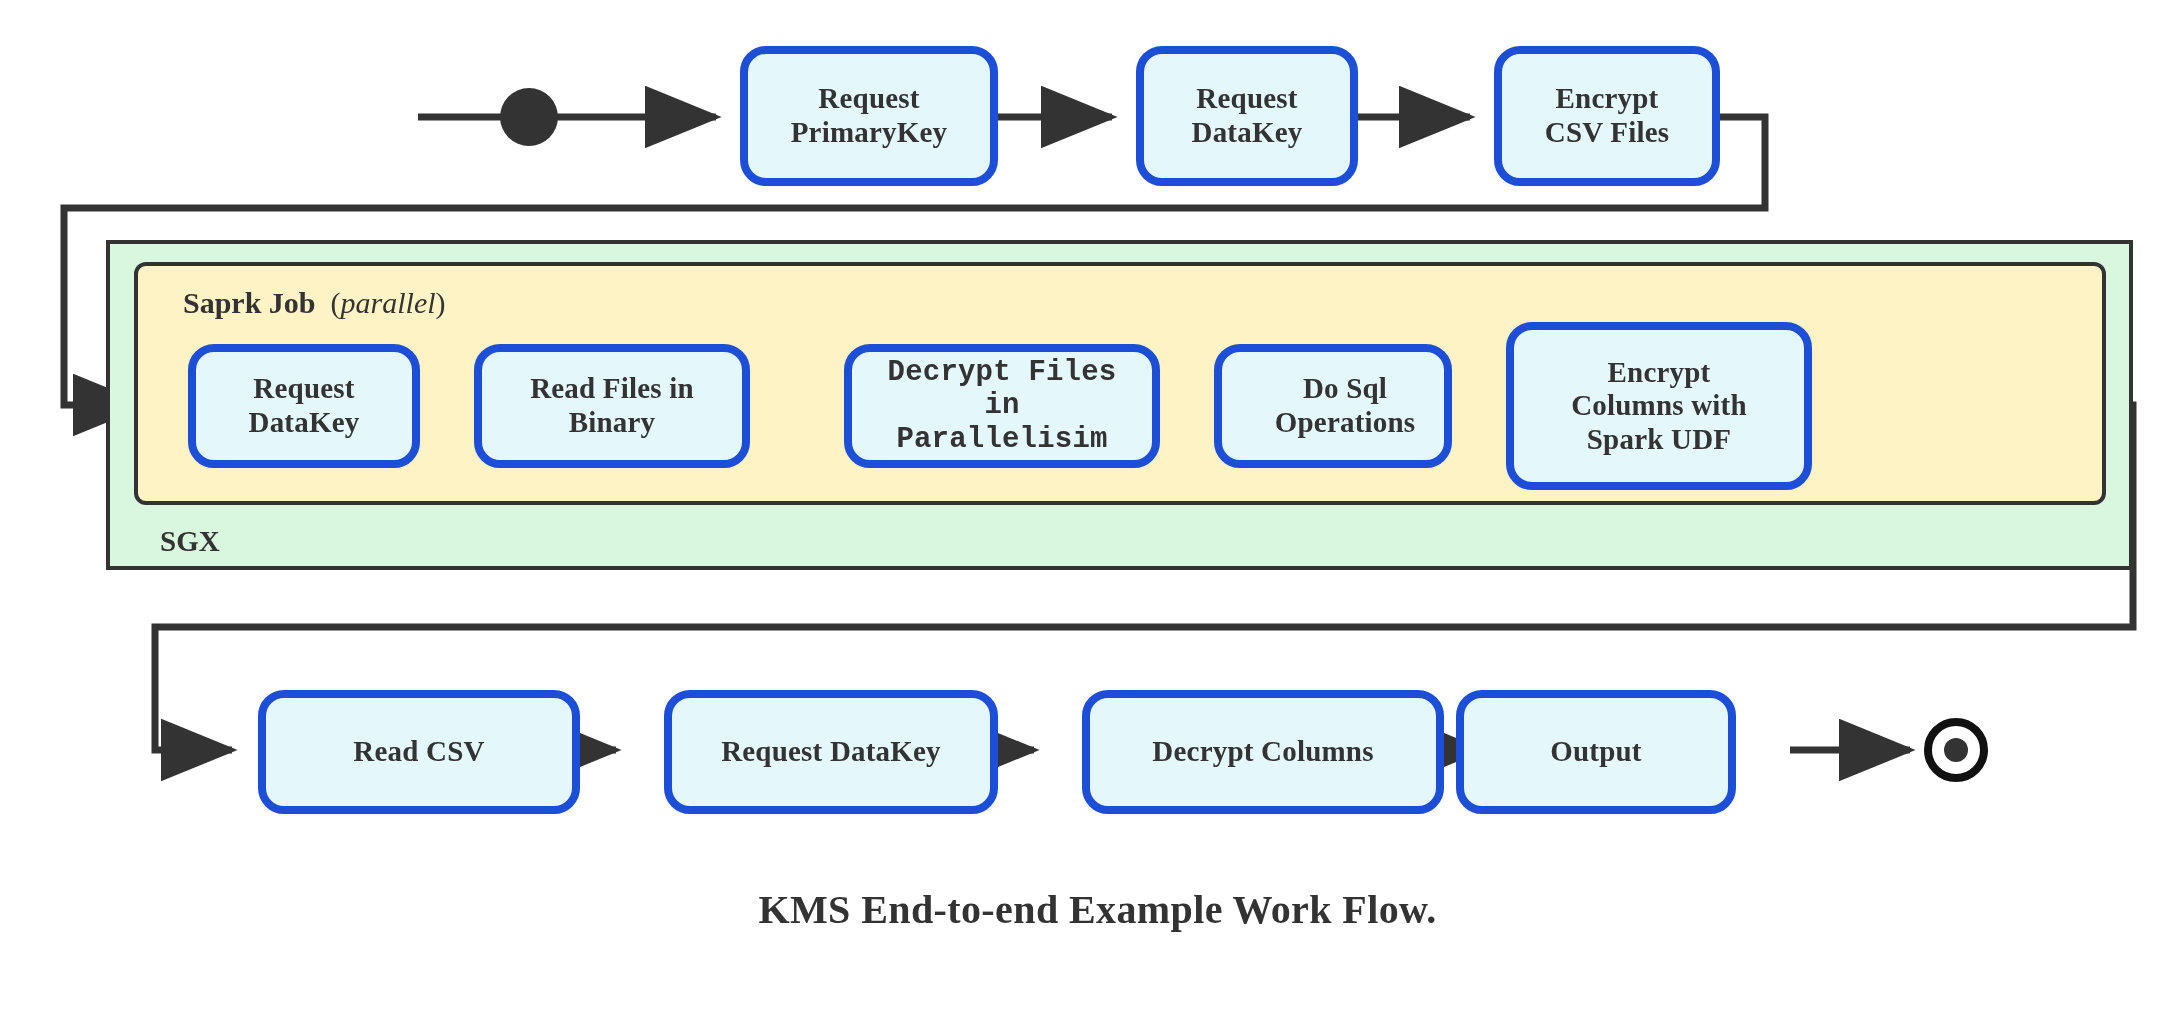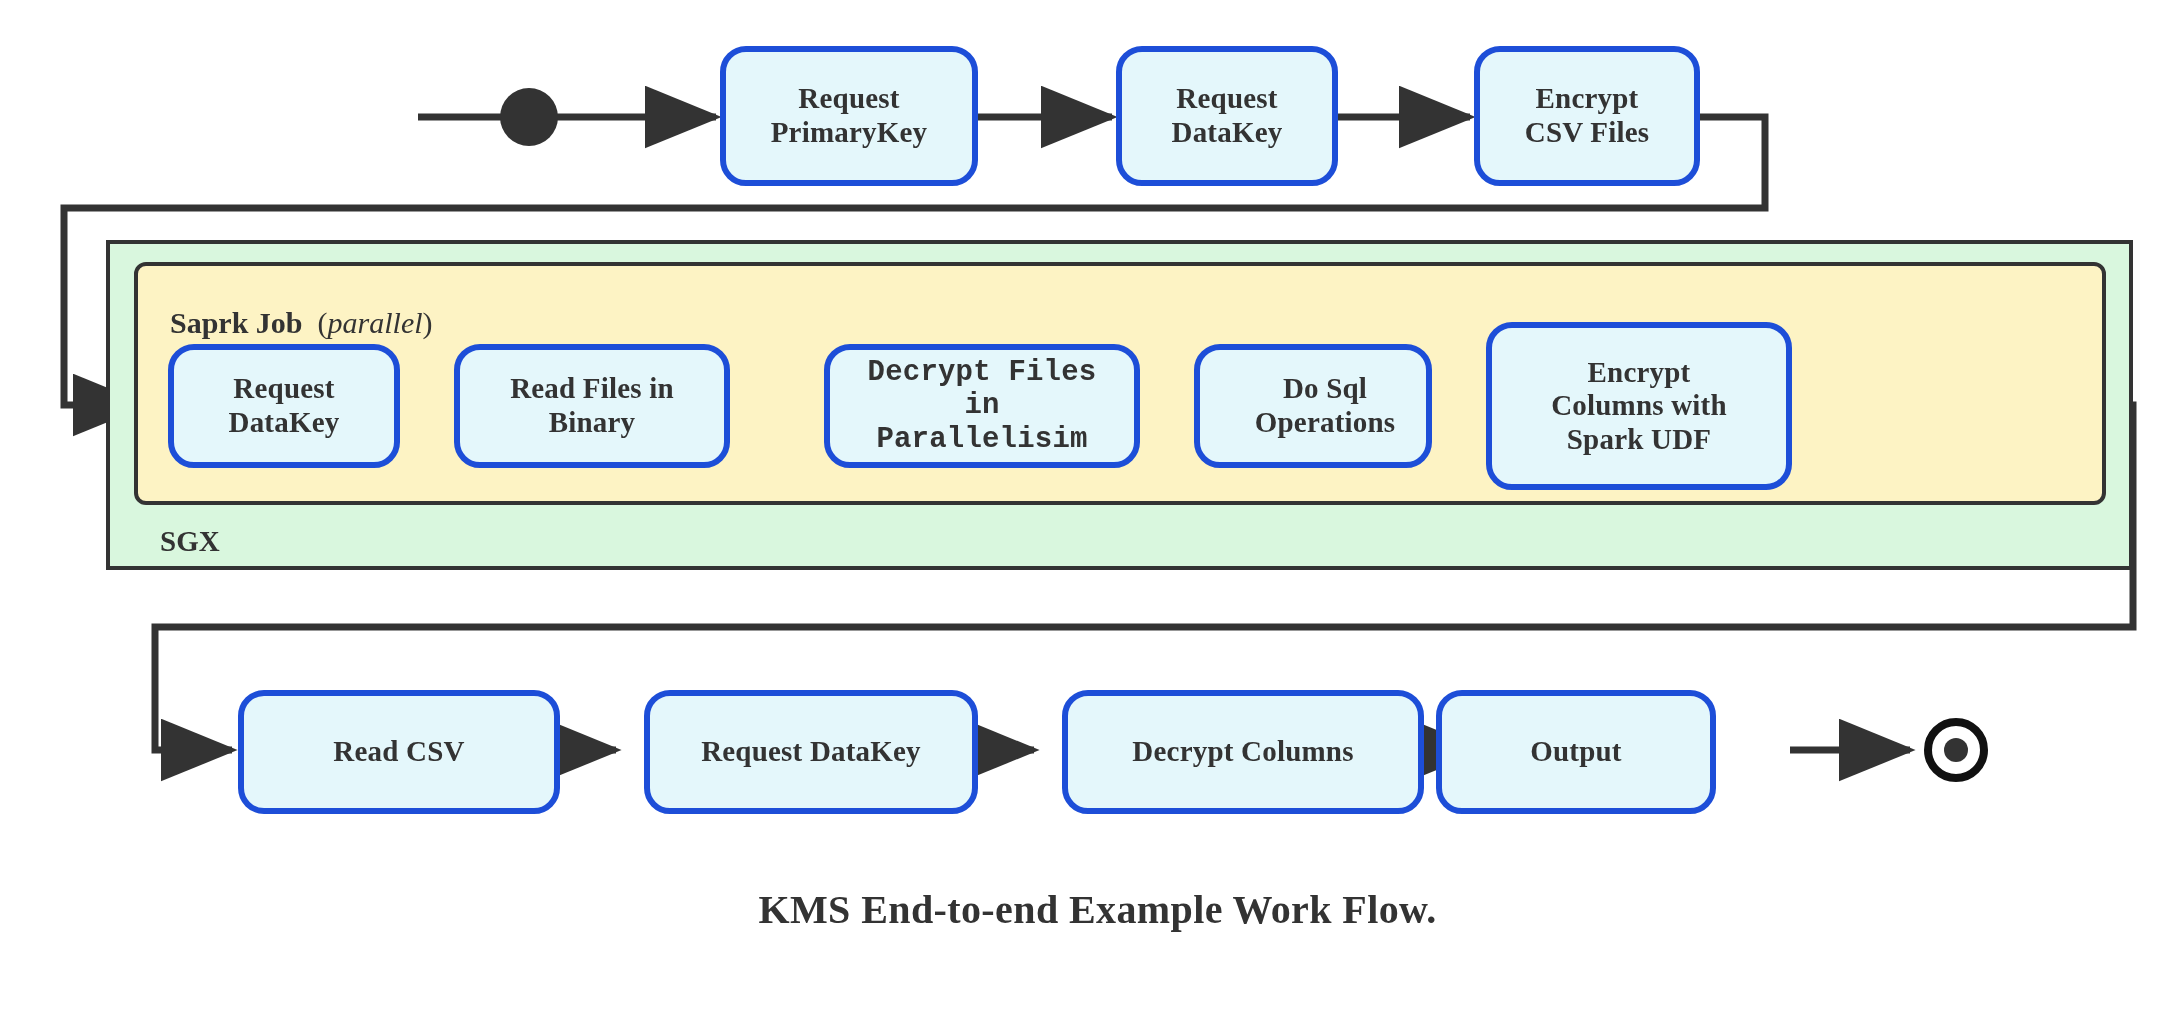--- a/index.html
+++ b/index.html
@@ -23,32 +23,33 @@
     left: 0;
     top: 0;
     width: 2179px;
     height: 1036px;
     pointer-events: none;
   }
   .node {
     position: absolute;
     box-sizing: border-box;
     background: #e4f7fb;
-    border: 6px solid #1d4ed8;
+    border: 8px solid #1d4ed8;
     border-radius: 26px;
     display: flex;
     align-items: center;
     justify-content: center;
     text-align: center;
     color: #333333;
     font-weight: bold;
     font-size: 29px;
     line-height: 1.16;
     letter-spacing: 0.2px;
     z-index: 3;
+    margin-left: 20px;
   }
   .node span { display: block; padding: 0 8px; }
   .group-sgx {
     position: absolute;
     box-sizing: border-box;
     background: #d9f7de;
     border: 4px solid #333333;
     z-index: 1;
   }
   .group-spark {
@@ -163,21 +164,21 @@
       <span>CSV Files</span>
     </span>
   </div>
 
   <div class="group-sgx" style="left:106px; top:240px; width:2027px; height:330px;"></div>
   <div class="group-label" style="left:160px; top:525px; font-size:29px;">
     <span>SGX</span>
   </div>
 
   <div class="group-spark" style="left:134px; top:262px; width:1972px; height:243px;"></div>
-  <div class="group-label" style="left:170px; top:286px;margin-top:20px;">
+  <div class="group-label" style="left:183px; top:286px;">
     <span>Saprk Job</span><span class="paren">&nbsp; (<em>parallel</em>)</span>
   </div>
 
   <div class="node" style="left:168px; top:344px; width:232px; height:124px;">
     <span>
       <span>Request</span>
       <span>DataKey</span>
     </span>
   </div>
 

